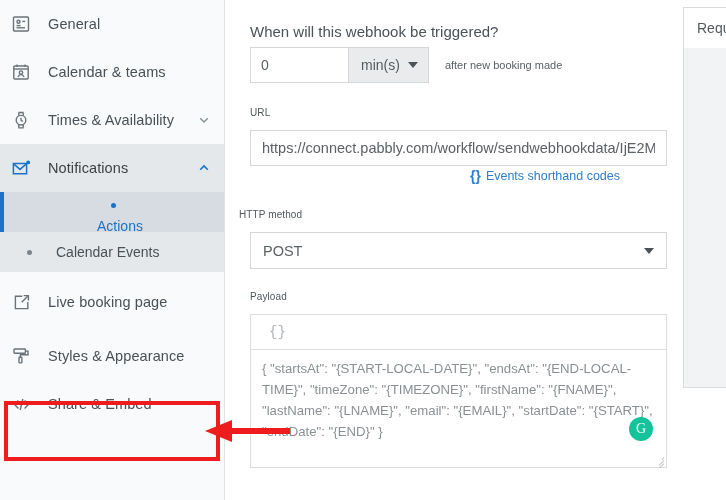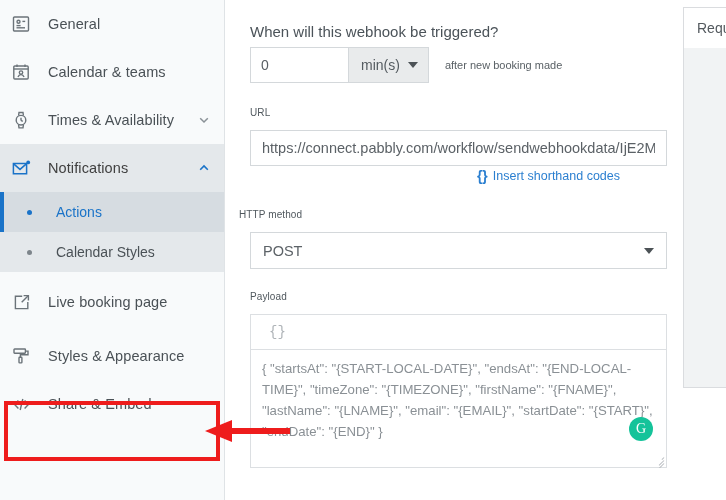--- a/index.html
+++ b/index.html
@@ -70,21 +70,21 @@
 
   .sub-item {
     position: relative;
     display: flex;
     align-items: center;
     height: 40px;
     padding-left: 16px;
     background: #e4e8eb;
     cursor: pointer;
   }
-  .sub-item.active { background: #d6dce1; }
+  .sub-item.active { background: #d6dce1; flex-direction: column; }
   .sub-item.active .sub-bar {
     position: absolute;
     left: 0; top: 0;
     width: 4px; height: 100%;
     background: #1a73c8;
   }
   .sub-dot {
     width: 26px; flex: 0 0 26px;
     display: flex; align-items: center; justify-content: center;
     margin-right: 14px;
@@ -406,21 +406,21 @@
       <span class="sub-dot">
           <i></i>
         </span>
       <span class="sub-label">Actions</span>
     </div>
 
     <div class="sub-item">
       <span class="sub-dot">
           <i></i>
         </span>
-      <span class="sub-label">Calendar Styles</span>
+      <span class="sub-label">Calendar Events</span>
     </div>
 
     <div class="nav-item" style="height:60px;">
       <span class="nav-icon">
         <svg width="19" height="19" viewBox="0 0 19 19" fill="none" stroke="currentColor" stroke-width="1.4">
           <path d="M10.2 3.2H3.4v12.4h12.4V8.9"></path>
           <polyline points="11.6,2.6 16.4,2.6 16.4,7.4"></polyline>
           <line x1="16.4" y1="2.6" x2="9.7" y2="9.3"></line>
         </svg>
       </span>
@@ -462,21 +462,21 @@
         <span class="caret"></span>
       </div>
       <span class="after-text">after new booking made</span>
     </div>
 
     <div class="field-label lbl-url">URL</div>
     <input class="url-input" type="text" value="https://connect.pabbly.com/workflow/sendwebhookdata/IjE2M" style="">
 
     <div class="shorthand-link">
       <span class="braces">{}</span>
-      <span>Insert shorthand codes</span>
+      <span>Events shorthand codes</span>
     </div>
 
     <div class="field-label lbl-http">HTTP method</div>
     <div class="http-select">
       <span class="sel-val">POST</span>
       <span class="caret"></span>
     </div>
 
     <div class="field-label lbl-payload">Payload</div>
 

